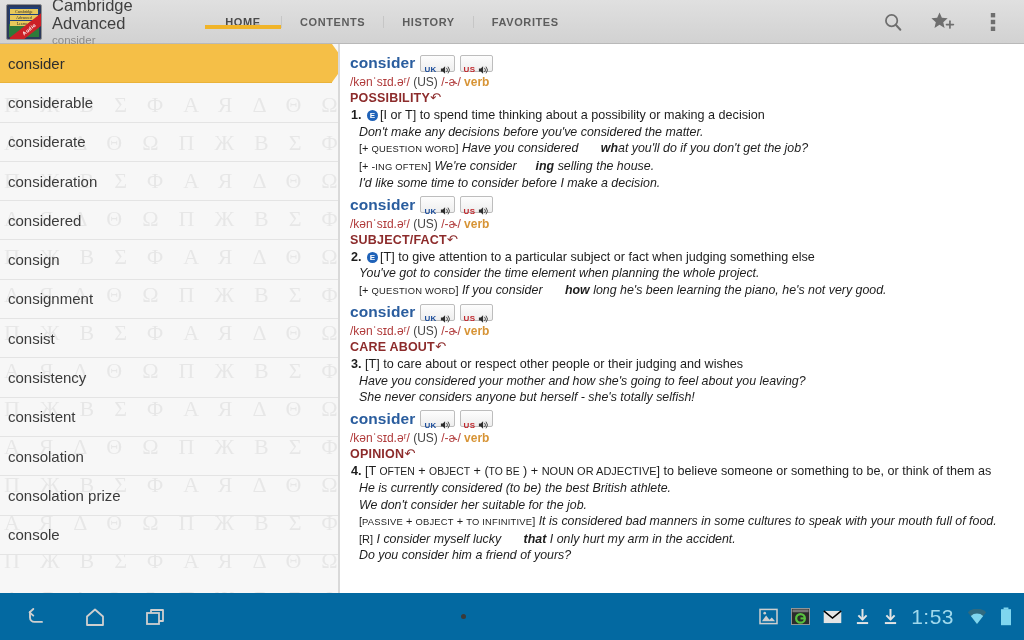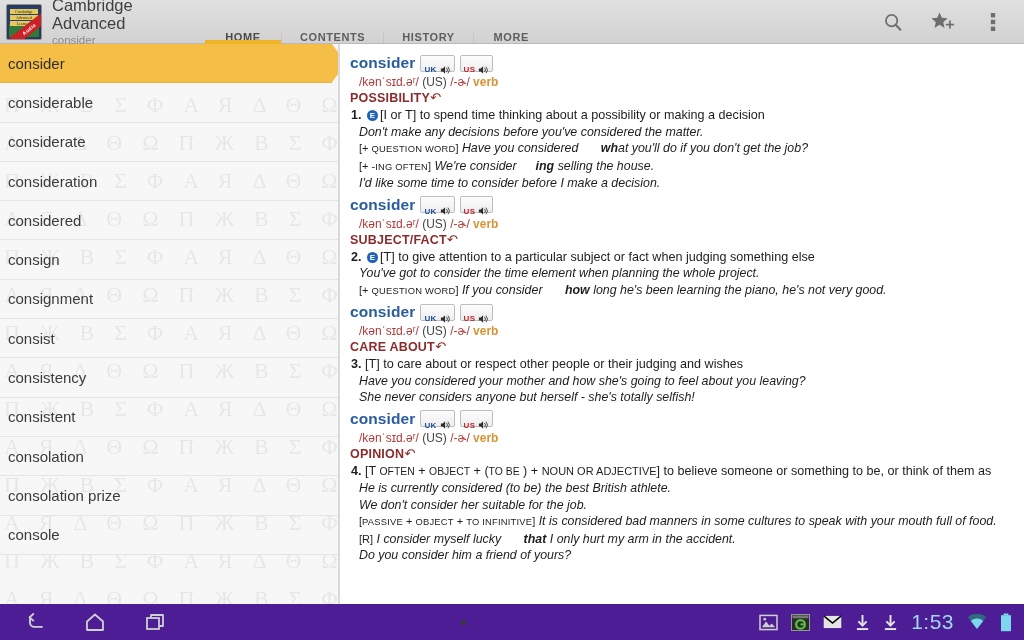--- a/index.html
+++ b/index.html
@@ -38,21 +38,21 @@
   .applogo .banner {
     position: absolute; right: -9px; bottom: 5px; width: 42px; height: 10px;
     background: #cc2027; transform: rotate(-38deg);
     color: #fff; font-size: 5px; line-height: 10px; text-align: center;
     letter-spacing: .3px; font-weight: bold;
   }
   .ab-titles { padding-left: 10px; display: flex; flex-direction: column; justify-content: center; }
   .ab-title { font-size: 16.5px; color: #3f3f3f; line-height: 18px; }
   .ab-sub { font-size: 11.5px; color: #8a8a8a; line-height: 14px; margin-top: 1px; }
 
-  .ab-tabs { display: flex; align-items: flex-end; flex: 1; }
+  .ab-tabs { display: flex; align-items: center; flex: 1; }
   .tab {
     position: relative; display: flex; align-items: center; justify-content: center;
     padding: 0 18px; min-width: 76px;
     font-size: 11px; letter-spacing: .6px; font-weight: bold; color: #5d5d5d;
     border-left: 1px solid #c6c6c6;
   }
   .tab:first-child { border-left: none; }
   .tab.active { color: #4a4a4a; }
   .tab.active::after {
     content: ""; position: absolute; left: 0; right: 0; bottom: -1px; height: 4px;
@@ -103,21 +103,21 @@
     display: inline-flex; align-items: center; gap: 3px;
     border: 1px solid #bdbdbd; border-radius: 2px;
     background: linear-gradient(to bottom, #fdfdfd, #eeeeee);
     padding: 14px 3px 1px 3px; height: 15px;
   }
   .audio .lbl { font-size: 8px; font-weight: bold; letter-spacing: .3px; line-height: 9px; }
   .audio.uk .lbl { color: #1e4f9c; }
   .audio.us .lbl { color: #c0272d; }
   .spk { display: inline-block; }
 
-  .phon { font-size: 12px; margin: 0 0 0 13px; color: #b03a3a; line-height: 15px; }
+  .phon { font-size: 12px; margin: 0 0 0 4px; color: #b03a3a; line-height: 15px; }
   .phon .ipa { color: #b03a3a; }
   .phon .us { color: #444; }
   .phon .pos { color: #d79436; font-weight: bold; }
   .guide {
     font-size: 12.5px; font-weight: bold; color: #8c2b2b; letter-spacing: .2px;
     margin: 0 0 0 4px; line-height: 16px;
   }
   .guide .ret { font-family: "DejaVu Sans", sans-serif; font-weight: normal; font-size: 13px; }
 
   .sense { font-size: 12.6px; color: #1d1d1d; line-height: 16.5px; margin: 1px 0 0 5px; }
@@ -128,22 +128,22 @@
     text-align: center; line-height: 11px; vertical-align: 1px; margin: 0 2px;
     font-family: "Liberation Sans", sans-serif;
   }
   .ex { font-size: 12.4px; color: #1d1d1d; line-height: 16.5px; margin-left: 13px; font-style: italic; }
   .ex .gram { font-style: normal; font-size: 11px; }
   .ex .gram .sc { font-size: 9.4px; letter-spacing: .2px; }
   .ex b { font-weight: bold; padding-left: 19px; }
 
   
   .sysbar {
-    position: absolute; left: 0; bottom: 0; width: 1024px; height: 36px;
-    background: #4c1d95; display: flex; align-items: center;
+    position: absolute; left: 0; bottom: 0; width: 1024px; height: 47px;
+    background: #0369a1; display: flex; align-items: center;
   }
   .navbtns { display: flex; align-items: center; gap: 34px; padding-left: 22px; }
   .navbtn { width: 26px; height: 26px; display: flex; align-items: center; justify-content: center; }
   .sysmid { flex: 1; display: flex; align-items: center; justify-content: center; }
   .dot { width: 5px; height: 5px; border-radius: 50%; background: #3a3a3a; }
   .sysright { display: flex; align-items: center; gap: 13px; padding-right: 12px; }
   .clock { color: #9fd8ec; font-size: 21px; letter-spacing: .5px; line-height: 22px; font-weight: 300; }
   .sysicon { display: flex; align-items: center; justify-content: center; }
 </style>
 </head>
@@ -171,21 +171,21 @@
         <div class="tab active">
           <span>HOME</span>
         </div>
         <div class="tab">
           <span>CONTENTS</span>
         </div>
         <div class="tab">
           <span>HISTORY</span>
         </div>
         <div class="tab">
-          <span>MORE</span>
+          <span>FAVORITES</span>
         </div>
       </div>
 
     <div class="ab-actions">
       <div class="ab-btn">
         <svg width="22" height="22" viewBox="0 0 24 24">
           <circle cx="10.5" cy="10.5" r="6.2" fill="none" stroke="#6e6e6e" stroke-width="1.9"></circle>
           <line x1="15" y1="15" x2="20" y2="20.5" stroke="#6e6e6e" stroke-width="2.2" stroke-linecap="round"></line>
         </svg>
       </div>

